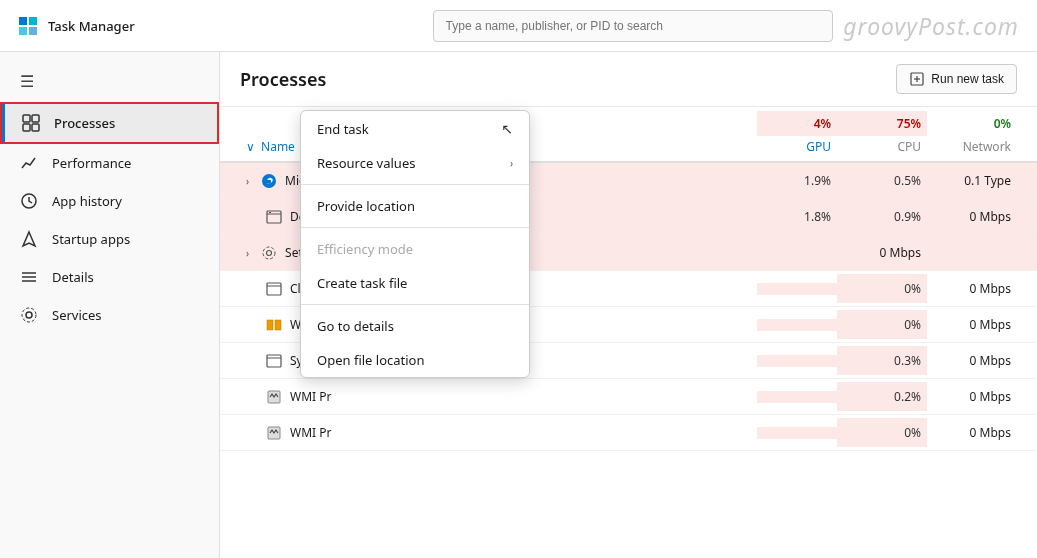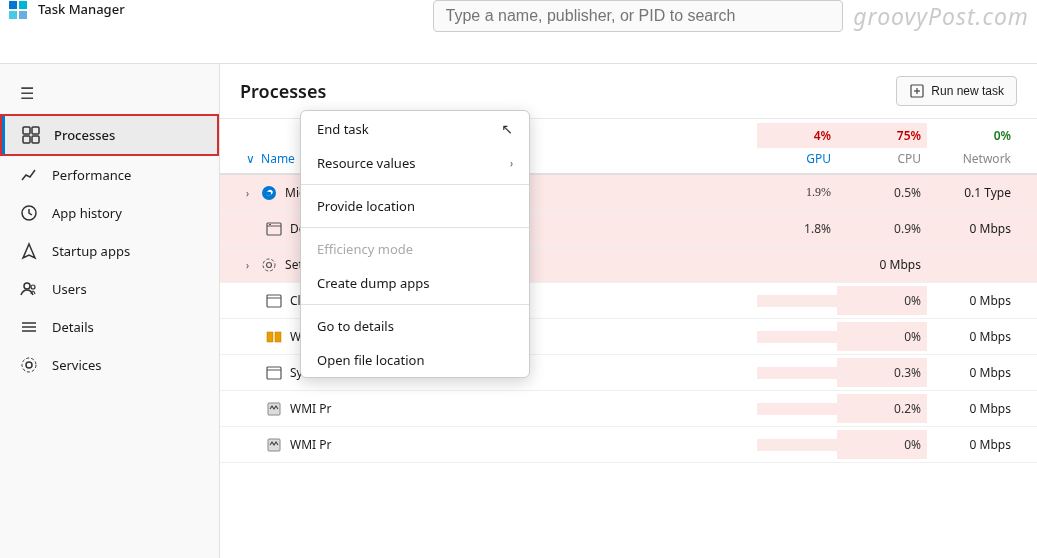--- a/index.html
+++ b/index.html
@@ -9,44 +9,45 @@
       width: 1037px;
       height: 558px;
       overflow: hidden;
       display: flex;
       flex-direction: column;
     }
 
     
     .title-bar {
       display: flex;
+      align-items: center;
       background: #ffffff;
-      height: 64px;
-      padding: 0 8px;
+      height: 52px;
+      padding: 0 18px;
       border-bottom: 1px solid #e0e0e0;
       gap: 10px;
     }
     .title-bar-icon {
       width: 20px;
       height: 20px;
     }
     .title-bar-title {
       font-size: 13px;
       font-weight: 500;
       color: #1a1a1a;
       flex: 1;
     }
     .search-bar {
       flex: 1;
       max-width: 420px;
       height: 32px;
       border: 1px solid #ccc;
       border-radius: 4px;
       padding: 0 12px;
-      font-size: 16px;
+      font-size: 12px;
       color: #888;
       background: #fafafa;
       outline: none;
     }
     .watermark {
       font-size: 23px;
       color: rgba(150,150,150,0.5);
       font-style: italic;
       letter-spacing: 1px;
     }
@@ -313,31 +314,20 @@
           <span class="sidebar-icon">
             <svg width="18" height="18" viewBox="0 0 18 18">
               <polygon points="9,2 15,16 9,13 3,16" fill="none" stroke="#333" stroke-width="1.5"></polygon>
             </svg>
           </span>
     <span>Startup apps</span>
         </div>
         <div class="sidebar-item">
           <span class="sidebar-icon">
             <svg width="18" height="18" viewBox="0 0 18 18">
-              <circle cx="7" cy="6" r="3" fill="none" stroke="#333" stroke-width="1.5"></circle>
-              <path d="M1 15 Q3 10 7 10 Q11 10 13 15" fill="none" stroke="#333" stroke-width="1.5"></path>
-              <circle cx="13" cy="7" r="2" fill="none" stroke="#333" stroke-width="1.2"></circle>
-              <path d="M15 14 Q14 11 13 11 Q12 11 11 14" fill="none" stroke="#333" stroke-width="1.2"></path>
-            </svg>
-          </span>
-    <span>Users</span>
-        </div>
-        <div class="sidebar-item">
-          <span class="sidebar-icon">
-            <svg width="18" height="18" viewBox="0 0 18 18">
               <line x1="2" y1="5" x2="16" y2="5" stroke="#333" stroke-width="1.5"></line>
               <line x1="2" y1="9" x2="16" y2="9" stroke="#333" stroke-width="1.5"></line>
               <line x1="2" y1="13" x2="16" y2="13" stroke="#333" stroke-width="1.5"></line>
             </svg>
           </span>
     <span>Details</span>
         </div>
         <div class="sidebar-item">
           <span class="sidebar-icon">
             <svg width="18" height="18" viewBox="0 0 18 18">
@@ -387,21 +377,21 @@
     <div class="cell name">
       <span class="expand-arrow">›</span>
       <span class="process-icon">
               <svg width="16" height="16" viewBox="0 0 16 16">
                 <circle cx="8" cy="8" r="7" fill="#0078d4"></circle>
                 <path d="M5 10 Q7 12 11 9 Q13 6 10 5 Q8 4 6 7 Q11 6 10 9 Q9 12 5 10Z" fill="white"></path>
               </svg>
             </span>
       <span class="process-name">Microsoft Edge <span class="count">(14)</span></span>
     </div>
-    <div class="cell gpu" style="background:#fde8e8;font-family:Liberation Serif, serif;">1.9%</div>
+    <div class="cell gpu" style="background:#fde8e8;">1.9%</div>
     <div class="cell cpu-val" style="">0.5%</div>
     <div class="cell">0.1 Type</div>
   </div>
         <div class="table-row highlighted">
     <div class="cell name">
       <span style="width:12px;display:inline-block"></span>
       <span class="process-icon">
               <svg width="16" height="16" viewBox="0 0 16 16">
                 <rect x="1" y="2" width="14" height="12" rx="1" fill="none" stroke="#555" stroke-width="1.2"></rect>
                 <line x1="1" y1="5" x2="15" y2="5" stroke="#555" stroke-width="1"></line>
@@ -519,21 +509,21 @@
     </div>
     <div class="ctx-separator"></div>
     <div class="ctx-item">
       <span>Provide location</span>
     </div>
     <div class="ctx-separator"></div>
     <div class="ctx-item disabled">
       <span>Efficiency mode</span>
     </div>
     <div class="ctx-item">
-      <span>Create dump apps</span>
+      <span>Create task file</span>
     </div>
     <div class="ctx-separator"></div>
     <div class="ctx-item">
       <span>Go to details</span>
     </div>
     <div class="ctx-item">
       <span>Open file location</span>
     </div>
   </div>
 

